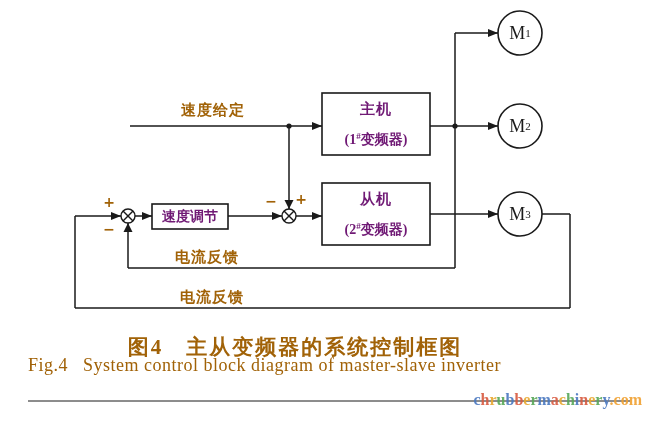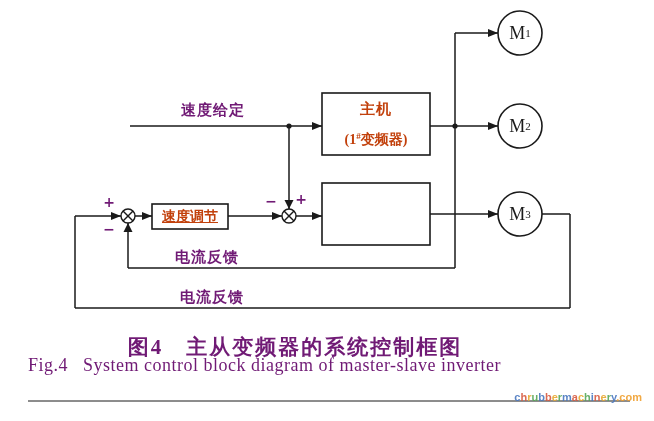--- a/index.html
+++ b/index.html
@@ -5,47 +5,47 @@
   html,body { margin:0; padding:0; background:#ffffff; }
   .fig {
     position:relative;
     width:654px; height:421px;
     background:#ffffff;
     overflow:hidden;
     font-family:"Liberation Serif", serif;
     color:#1a1a1a;
   }
   .fig svg { position:absolute; left:0; top:0; }
-  .lbl { position:absolute; color:#701a75; line-height:1.1; }
+  .lbl { position:absolute; color:#a16207; line-height:1.1; }
   .cn  { font-weight:bold; font-size:15px; letter-spacing:1px; text-align:center; }
   .sign { font-size:14px; font-weight:bold; width:14px; text-align:center; font-family:"DejaVu Sans", sans-serif; }
   .boxtxt {
     position:absolute; display:flex; flex-direction:column;
     align-items:center; justify-content:center; text-align:center;
-    font-weight:bold; color:#c2410c;
+    font-weight:bold; color:#701a75;
   }
   .boxtxt .l1 { font-size:15px; letter-spacing:1px; }
   .boxtxt .l2 { font-size:14px; margin-top:12px; }
   .sup { font-size:9px; vertical-align:5px; }
   .motor {
     position:absolute; width:44px; height:44px;
     display:flex; align-items:center; justify-content:center;
     font-size:18px; color:#1a1a1a;
   }
   .msub { font-size:11px; vertical-align:-5px; }
   .cap-cn {
     font-size:21px; font-weight:bold; text-align:center; letter-spacing:2px;
   }
   .cap-en {
     font-size:18px; white-space:pre; letter-spacing:0.5px;
   }
   .wm {
     position:absolute; right:12px; top:391px;
-    font-family:Liberation Sans, sans-serif;
-    font-size:11px; font-weight:bold; letter-spacing:0px;
+    font-family:Liberation Serif, serif;
+    font-size:16px; font-weight:bold; letter-spacing:0px;
     opacity:0.9; white-space:nowrap;
   }
 </style>
 </head>
 <body>
 
 <div class="fig">
 
   <svg width="654" height="421" viewBox="0 0 654 421">
     <g stroke="#1a1a1a" stroke-width="1.5" fill="none">
@@ -120,21 +120,25 @@
 
   <div class="lbl sign" style="left:102px; top:195px;">+</div>
   <div class="lbl sign" style="left:102px; top:222px;">−</div>
   <div class="lbl sign" style="left:264px; top:194px;">−</div>
   <div class="lbl sign" style="left:294px; top:192px;">+</div>
 
   <div class="boxtxt" style="left:322px; top:93px; width:108px; height:62px;">
     <span class="l1">主机</span>
     <span class="l2"><span>(1</span><span class="sup">#</span><span>变频器)</span></span>
   </div>
-  <div class="boxtxt" style="left:152px; top:204px; width:76px; height:25px;text-decoration:underline;">
+  <div class="boxtxt" style="left:322px; top:183px; width:108px; height:62px;">
+    <span class="l1">从机</span>
+    <span class="l2"><span>(2</span><span class="sup">#</span><span>变频器)</span></span>
+  </div>
+  <div class="boxtxt" style="left:152px; top:204px; width:76px; height:25px;">
     <span class="l2" style="margin-top:0;">速度调节</span>
   </div>
 
   <div class="motor" style="left:498px; top:11px;">
       <span>M</span>
       <span class="msub">1</span>
     </div>
   <div class="motor" style="left:498px; top:104px;">
       <span>M</span>
       <span class="msub">2</span>

